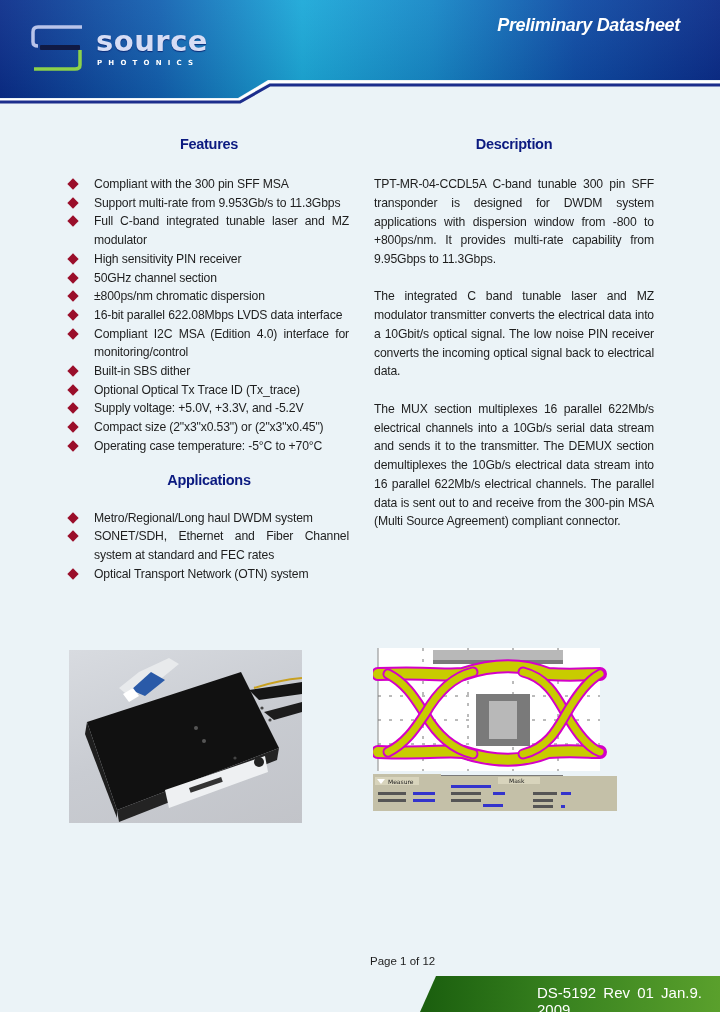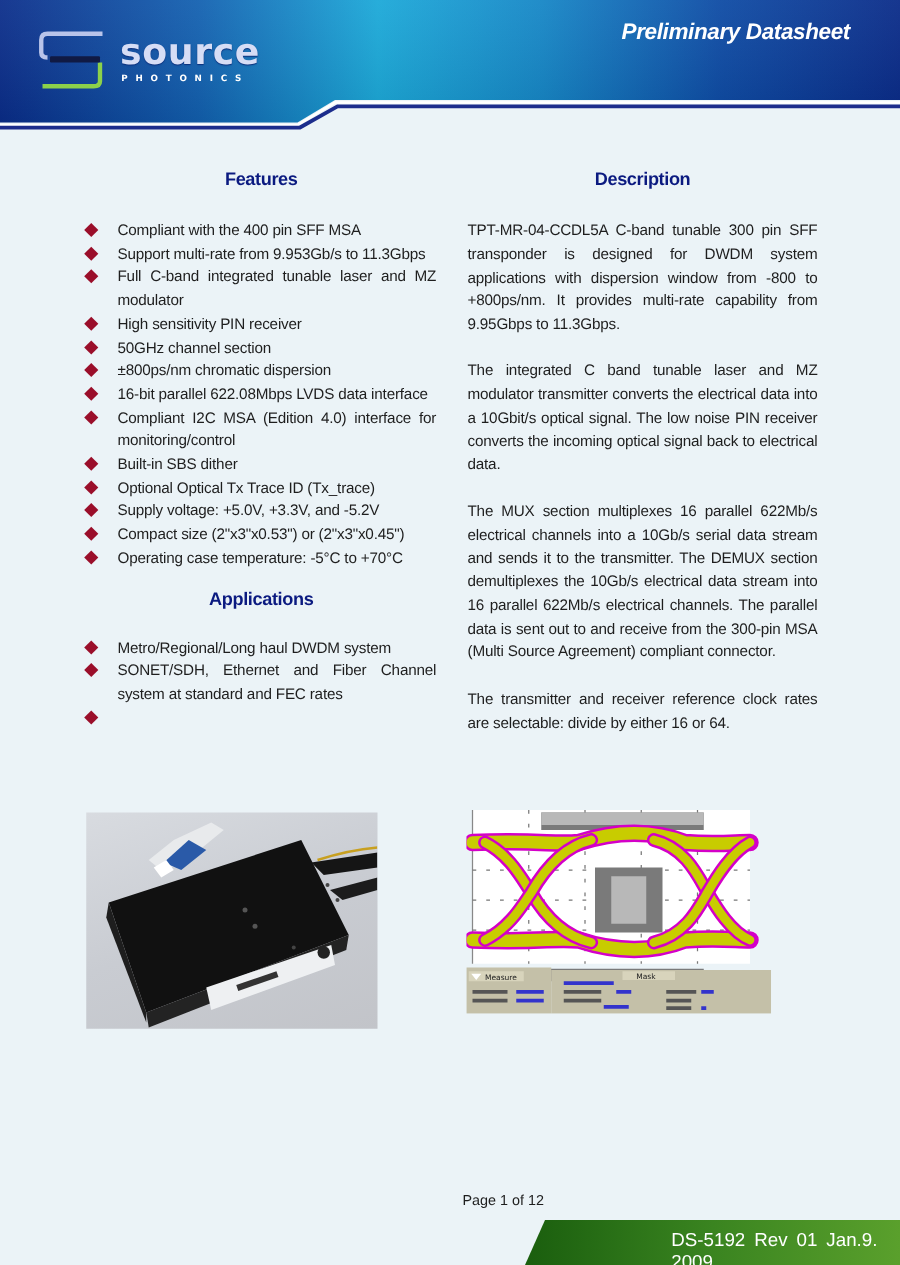--- a/index.html
+++ b/index.html
@@ -120,49 +120,48 @@
     <span class="logo-word">source</span>
     <span class="logo-sub">PHOTONICS</span>
   </div>
 
   <div class="doc-kind">Preliminary Datasheet</div>
 </div>
 
 <div class="col col-left">
   <h2 class="section">Features</h2>
   <ul class="bullets features-list">
-    <li><span class="diamond"></span><span>Compliant with the 400 pin SFF MSA</span></li>
+    <li><span class="diamond"></span><span>Compliant with the 300 pin SFF MSA</span></li>
     <li><span class="diamond"></span><span>Support multi-rate from 9.953Gb/s to 11.3Gbps</span></li>
     <li><span class="diamond"></span><span>Full C-band integrated tunable laser and MZ modulator</span></li>
     <li><span class="diamond"></span><span>High sensitivity PIN receiver</span></li>
     <li><span class="diamond"></span><span>50GHz channel section</span></li>
     <li><span class="diamond"></span><span>±800ps/nm chromatic dispersion</span></li>
     <li><span class="diamond"></span><span>16-bit parallel 622.08Mbps LVDS data interface</span></li>
     <li><span class="diamond"></span><span>Compliant I2C MSA (Edition 4.0) interface for monitoring/control</span></li>
     <li><span class="diamond"></span><span>Built-in SBS dither</span></li>
     <li><span class="diamond"></span><span>Optional Optical Tx Trace ID (Tx_trace)</span></li>
     <li><span class="diamond"></span><span>Supply voltage: +5.0V, +3.3V, and -5.2V</span></li>
     <li><span class="diamond"></span><span>Compact size (2"x3"x0.53") or (2"x3"x0.45")</span></li>
     <li><span class="diamond"></span><span>Operating case temperature: -5°C to +70°C</span></li>
   </ul>
 
   <h2 class="section apps-title">Applications</h2>
   <ul class="bullets apps-list">
     <li><span class="diamond"></span><span>Metro/Regional/Long haul DWDM system</span></li>
     <li><span class="diamond"></span><span>SONET/SDH, Ethernet and Fiber Channel system at standard and FEC rates</span></li>
-    <li><span class="diamond"></span></li>
+    <li><span class="diamond"></span><span>Optical Transport Network (OTN) system</span></li>
   </ul>
 </div>
 
 <div class="col col-right">
   <h2 class="section">Description</h2>
   <p class="desc desc-1">TPT-MR-04-CCDL5A C-band tunable 300 pin SFF transponder is designed for DWDM system applications with dispersion window from -800 to +800ps/nm. It provides multi-rate capability from 9.95Gbps to 11.3Gbps.</p>
   <p class="desc desc-gap">The integrated C band tunable laser and MZ modulator transmitter converts the electrical data into a 10Gbit/s optical signal. The low noise PIN receiver converts the incoming optical signal back to electrical data.</p>
   <p class="desc desc-gap">The MUX section multiplexes 16 parallel 622Mb/s electrical channels into a 10Gb/s serial data stream and sends it to the transmitter. The DEMUX section demultiplexes the 10Gb/s electrical data stream into 16 parallel 622Mb/s electrical channels. The parallel data is sent out to and receive from the 300-pin MSA (Multi Source Agreement) compliant connector.</p>
-  <p class="desc desc-gap">The transmitter and receiver reference clock rates are selectable: divide by either 16 or 64.</p>
 </div>
 
 <div class="photo" title="transponder-module-photo">
   <svg width="233" height="173" viewBox="0 0 233 173">
 
     <path d="M185 38 Q210 30 233 28" stroke="#c8a020" stroke-width="2" fill="none"></path>
     <path d="M180 40 L233 32 L233 44 L190 50 Z" fill="#151515"></path>
     <path d="M195 62 L233 52 L233 62 L205 70 Z" fill="#1c1c1c"></path>
 
     <path d="M50 38 L70 22 L100 8 L110 14 L88 32 L62 48 Z" fill="#e8eaec"></path>

